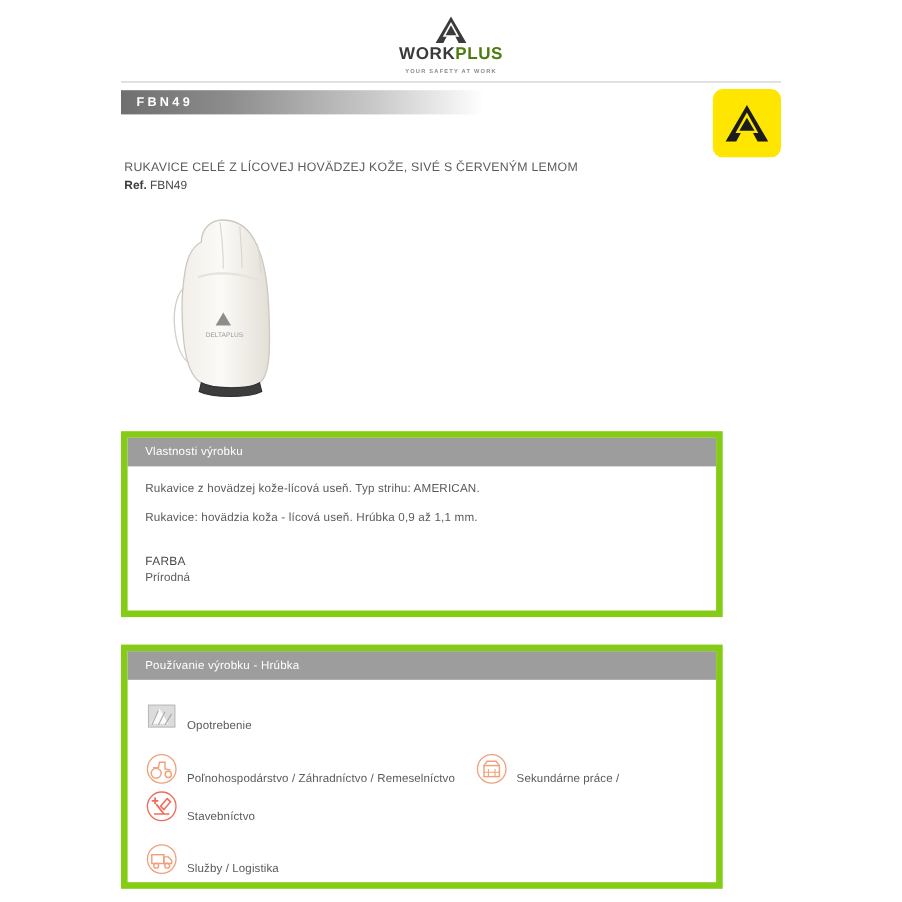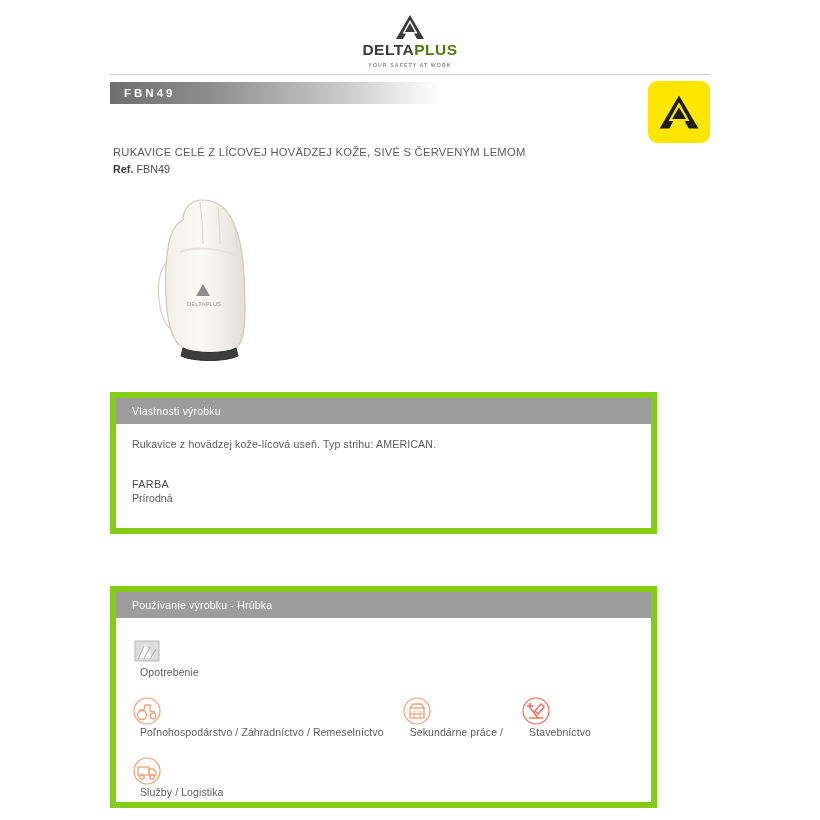--- a/index.html
+++ b/index.html
@@ -163,24 +163,23 @@
   #panel-risks .panel-body { padding: 18px 16px 16px 16px; }
 
   .risk-row {
     display: flex;
     align-items: flex-start;
     flex-wrap: wrap;
     margin-bottom: 14px;
   }
   .risk-item {
     display: flex;
-    align-items: flex-start;
+    align-items: flex-end;
     margin-right: 18px;
     margin-bottom: 4px;
-    flex-direction: column;
   }
   .risk-label {
     font-size: 10.5px;
     color: #5b5b5b;
     margin-left: 8px;
     letter-spacing: 0.1px;
   }
   .risk-icon {
     width: 30px;
     height: 30px;
@@ -192,21 +191,21 @@
 <body>
 
 <div class="logo-wrap">
   <div class="logo-mark">
     <svg width="30" height="26" viewBox="0 0 30 26">
       <path d="M15 1 L29 25 L22 25 L15 12 L8 25 L1 25 Z" fill="#3b3b3b"></path>
       <path d="M15 6 L22.5 19.5 L7.5 19.5 Z" fill="#ffffff"></path>
       <path d="M15 9 L20 18 L10 18 Z" fill="#3b3b3b"></path>
     </svg>
   </div>
-  <div class="logo-text"><span>DELTA</span><span class="plus">PLUS</span></div>
+  <div class="logo-text"><span>WORK</span><span class="plus">PLUS</span></div>
   <div class="logo-sub">YOUR SAFETY AT WORK</div>
 </div>
 
 <div class="top-rule"></div>
 
 <div class="ref-banner">
   <span>FBN49</span>
 </div>
 
 <div class="yellow-box">
@@ -258,20 +257,21 @@
       <path d="M7 0 L14 12 L0 12 Z" fill="#8d8d8d"></path>
       <text x="-9" y="22" font-family="Liberation Sans, sans-serif" font-size="6" fill="#9a9a9a">DELTAPLUS</text>
     </g>
   </svg>
 </div>
 
 <div class="panel" id="panel-props">
   <div class="panel-header">Vlastnosti výrobku</div>
   <div class="panel-body">
     <p class="prop-line">Rukavice z hovädzej kože-lícová useň. Typ strihu: AMERICAN.</p>
+    <p class="prop-line">Rukavice: hovädzia koža - lícová useň. Hrúbka 0,9 až 1,1 mm.</p>
     <div class="prop-group">
       <div class="prop-label">FARBA</div>
       <div class="prop-value">Prírodná</div>
     </div>
   </div>
 </div>
 
 <div class="panel" id="panel-risks">
   <div class="panel-header">Používanie výrobku - Hrúbka</div>
   <div class="panel-body">

